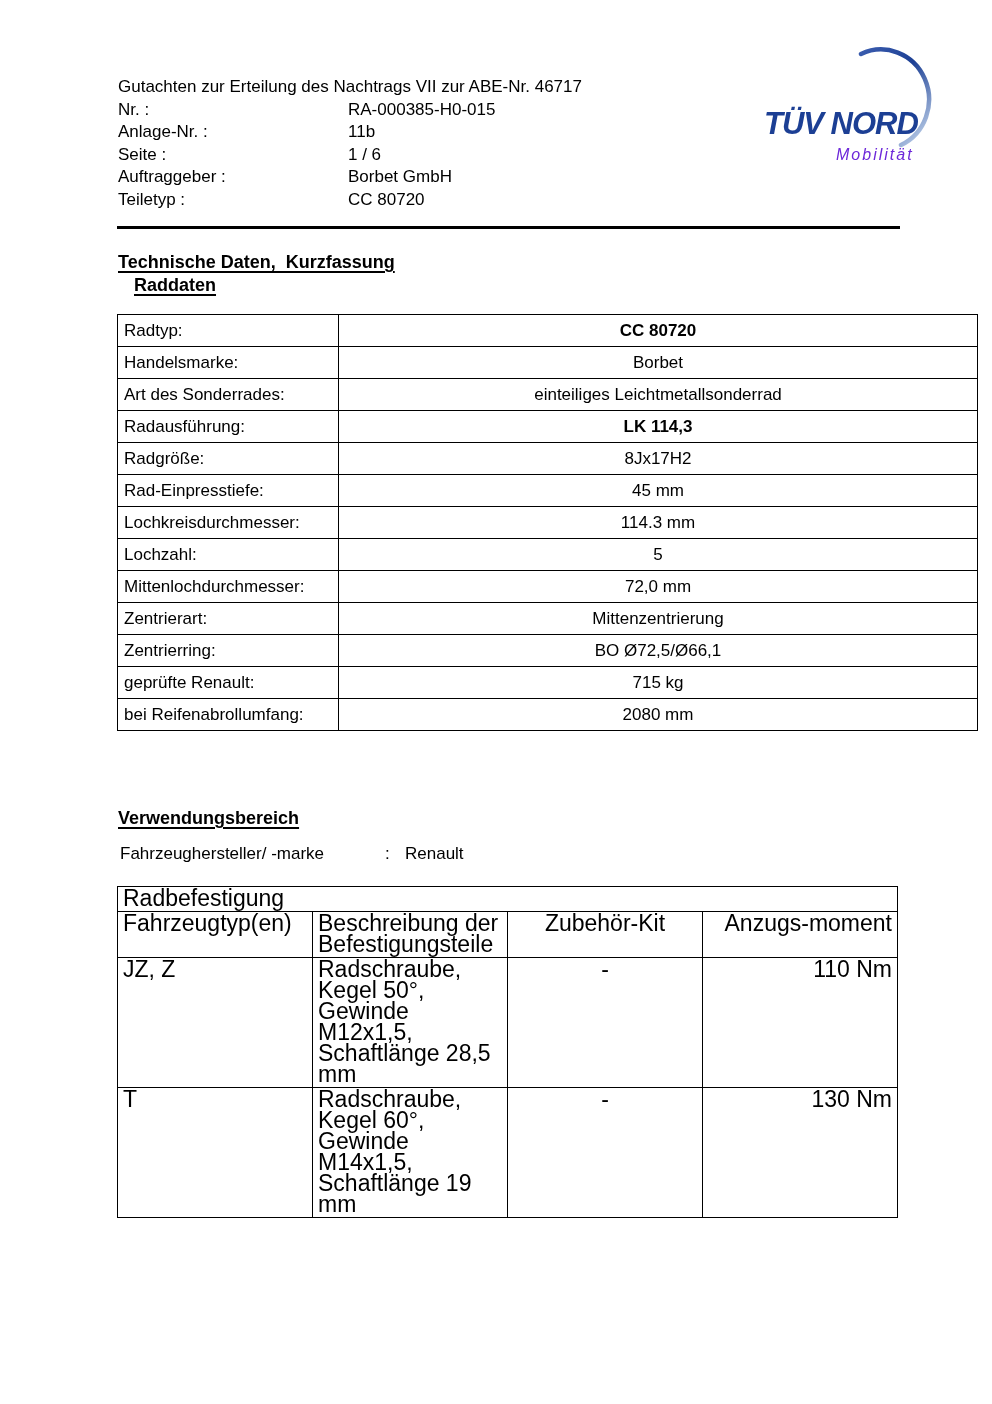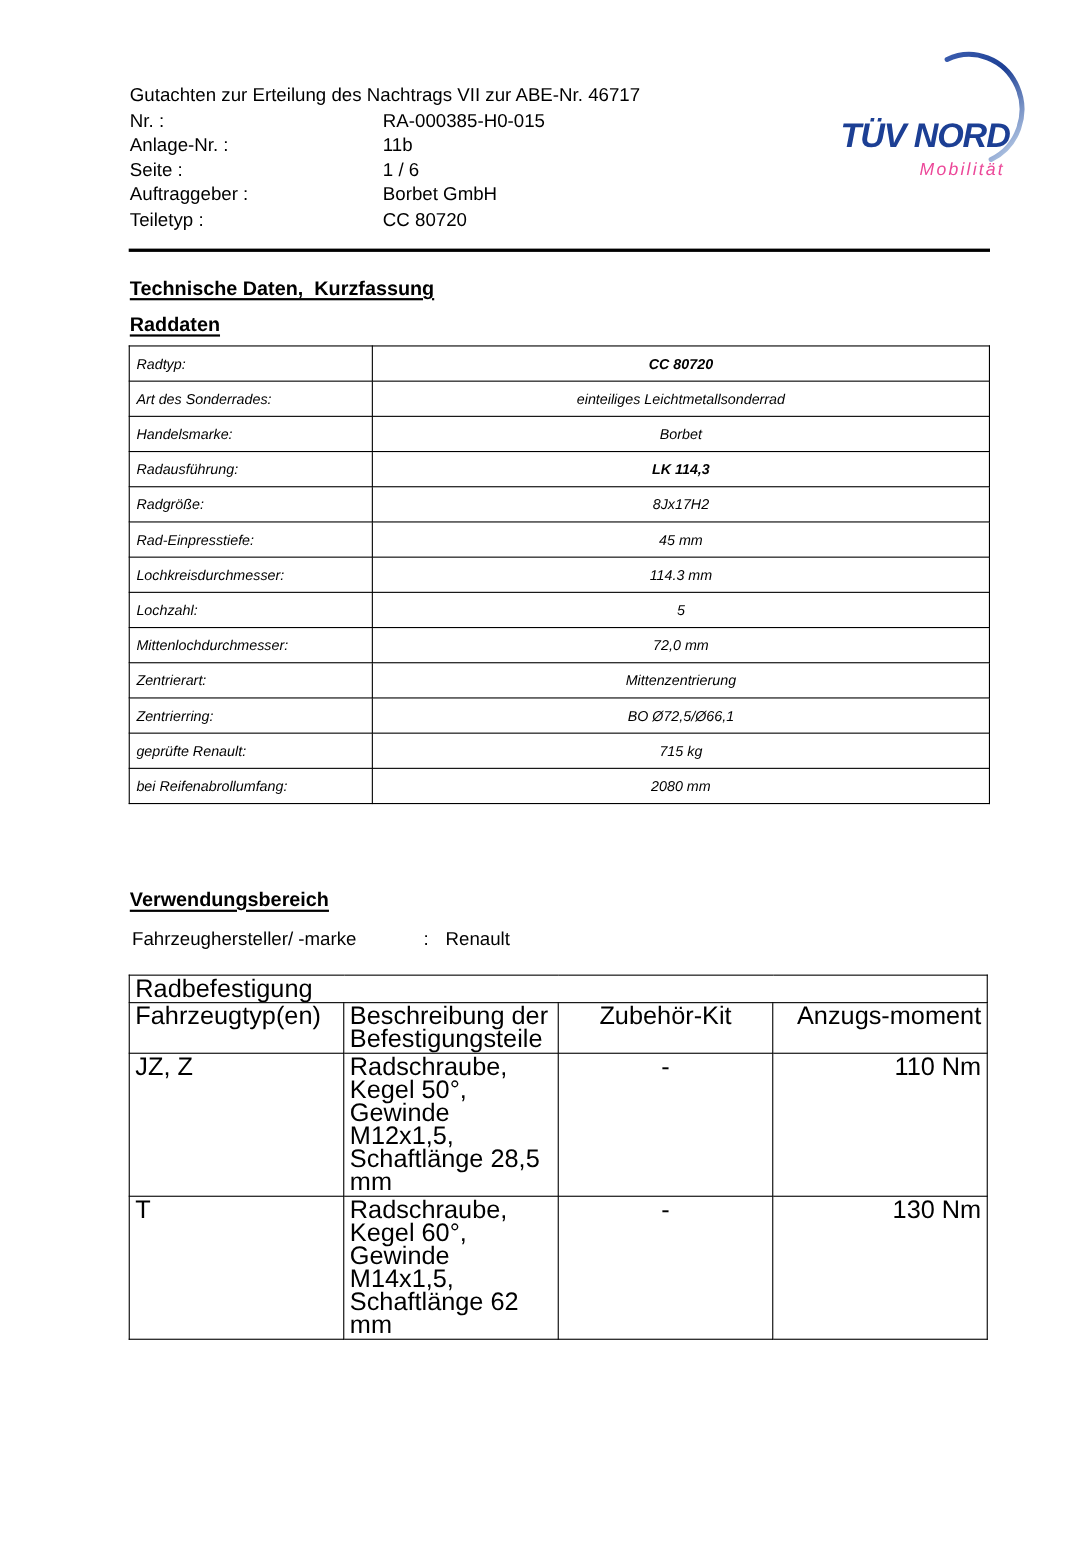--- a/index.html
+++ b/index.html
@@ -19,40 +19,40 @@
   
   .logo { position:absolute; left:748px; top:46px; width:212px; height:132px; }
   .logo svg { position:absolute; left:0; top:0; }
   .brand {
     position:absolute; left:16px; top:60px;
     font-size:31px; font-weight:bold; font-style:italic;
     letter-spacing:-1px; color:#1c3f94; white-space:nowrap;
   }
   .logo-sub {
     position:absolute; left:88px; top:100px;
-    font-size:16px; font-style:italic; letter-spacing:2px; color:#ec4899;
+    font-size:16px; font-style:italic; letter-spacing:2px; color:#6d28d9;
   }
 
   
   .rule { position:absolute; left:117px; top:226px; width:783px; height:3px; background:#000; }
 
   
   .sec-h {
     position:absolute; left:118px;
     font-size:18px; font-weight:bold;
     text-decoration:underline; text-decoration-thickness:2px; text-underline-offset:3px;
     white-space:pre;
   }
   .h-tech { top:252px; }
-  .h-rad  { top:285px; }
+  .h-rad  { top:275px;margin-left:16px; }
   .h-verw { top:808px; }
 
   
   table { border-collapse:collapse; table-layout:fixed; }
-  .t1 { position:absolute; left:117px; top:314px; width:783px; font-size:13px;font-style:italic; }
+  .t1 { position:absolute; left:117px; top:314px; width:861px; font-size:17px; }
   .t1 td { border:1.6px solid #000; height:32px; padding:0 6px; vertical-align:middle; }
   .t1 td.lbl { width:221px; text-align:left; }
   .t1 td.val { text-align:center; }
   .t1 td.val.v-bold { font-weight:bold; }
 
   
   .mfr { position:absolute; left:120px; top:844px; display:flex; }
   .mfr-label { width:265px; }
   .mfr-sep { width:20px; }
 
@@ -119,26 +119,26 @@
   <div class="sec-h h-tech">Technische Daten,  Kurzfassung</div>
   <div class="sec-h h-rad">Raddaten</div>
 
   <table class="t1">
     <tbody>
       <tr>
         <td class="lbl">Radtyp:</td>
         <td class="val v-bold">CC 80720</td>
       </tr>
       <tr>
+        <td class="lbl">Handelsmarke:</td>
+        <td class="val">Borbet</td>
+      </tr>
+      <tr>
         <td class="lbl">Art des Sonderrades:</td>
         <td class="val">einteiliges Leichtmetallsonderrad</td>
-      </tr>
-      <tr>
-        <td class="lbl">Handelsmarke:</td>
-        <td class="val">Borbet</td>
       </tr>
       <tr>
         <td class="lbl">Radausführung:</td>
         <td class="val v-bold">LK 114,3</td>
       </tr>
       <tr>
         <td class="lbl">Radgröße:</td>
         <td class="val">8Jx17H2</td>
       </tr>
       <tr>
@@ -196,21 +196,21 @@
         <td class="c-trq">Anzugs-moment</td>
       </tr>
       <tr class="dt-row">
         <td class="c-type">JZ, Z</td>
         <td class="c-desc">Radschraube, Kegel 50°, Gewinde M12x1,5, Schaftlänge 28,5 mm</td>
         <td class="c-kit">-</td>
         <td class="c-trq">110 Nm</td>
       </tr>
       <tr class="dt-row">
         <td class="c-type">T</td>
-        <td class="c-desc">Radschraube, Kegel 60°, Gewinde M14x1,5, Schaftlänge 62 mm</td>
+        <td class="c-desc">Radschraube, Kegel 60°, Gewinde M14x1,5, Schaftlänge 19 mm</td>
         <td class="c-kit">-</td>
         <td class="c-trq">130 Nm</td>
       </tr>
     </tbody>
   </table>
 
 
 </div>
 
 </body></html>

